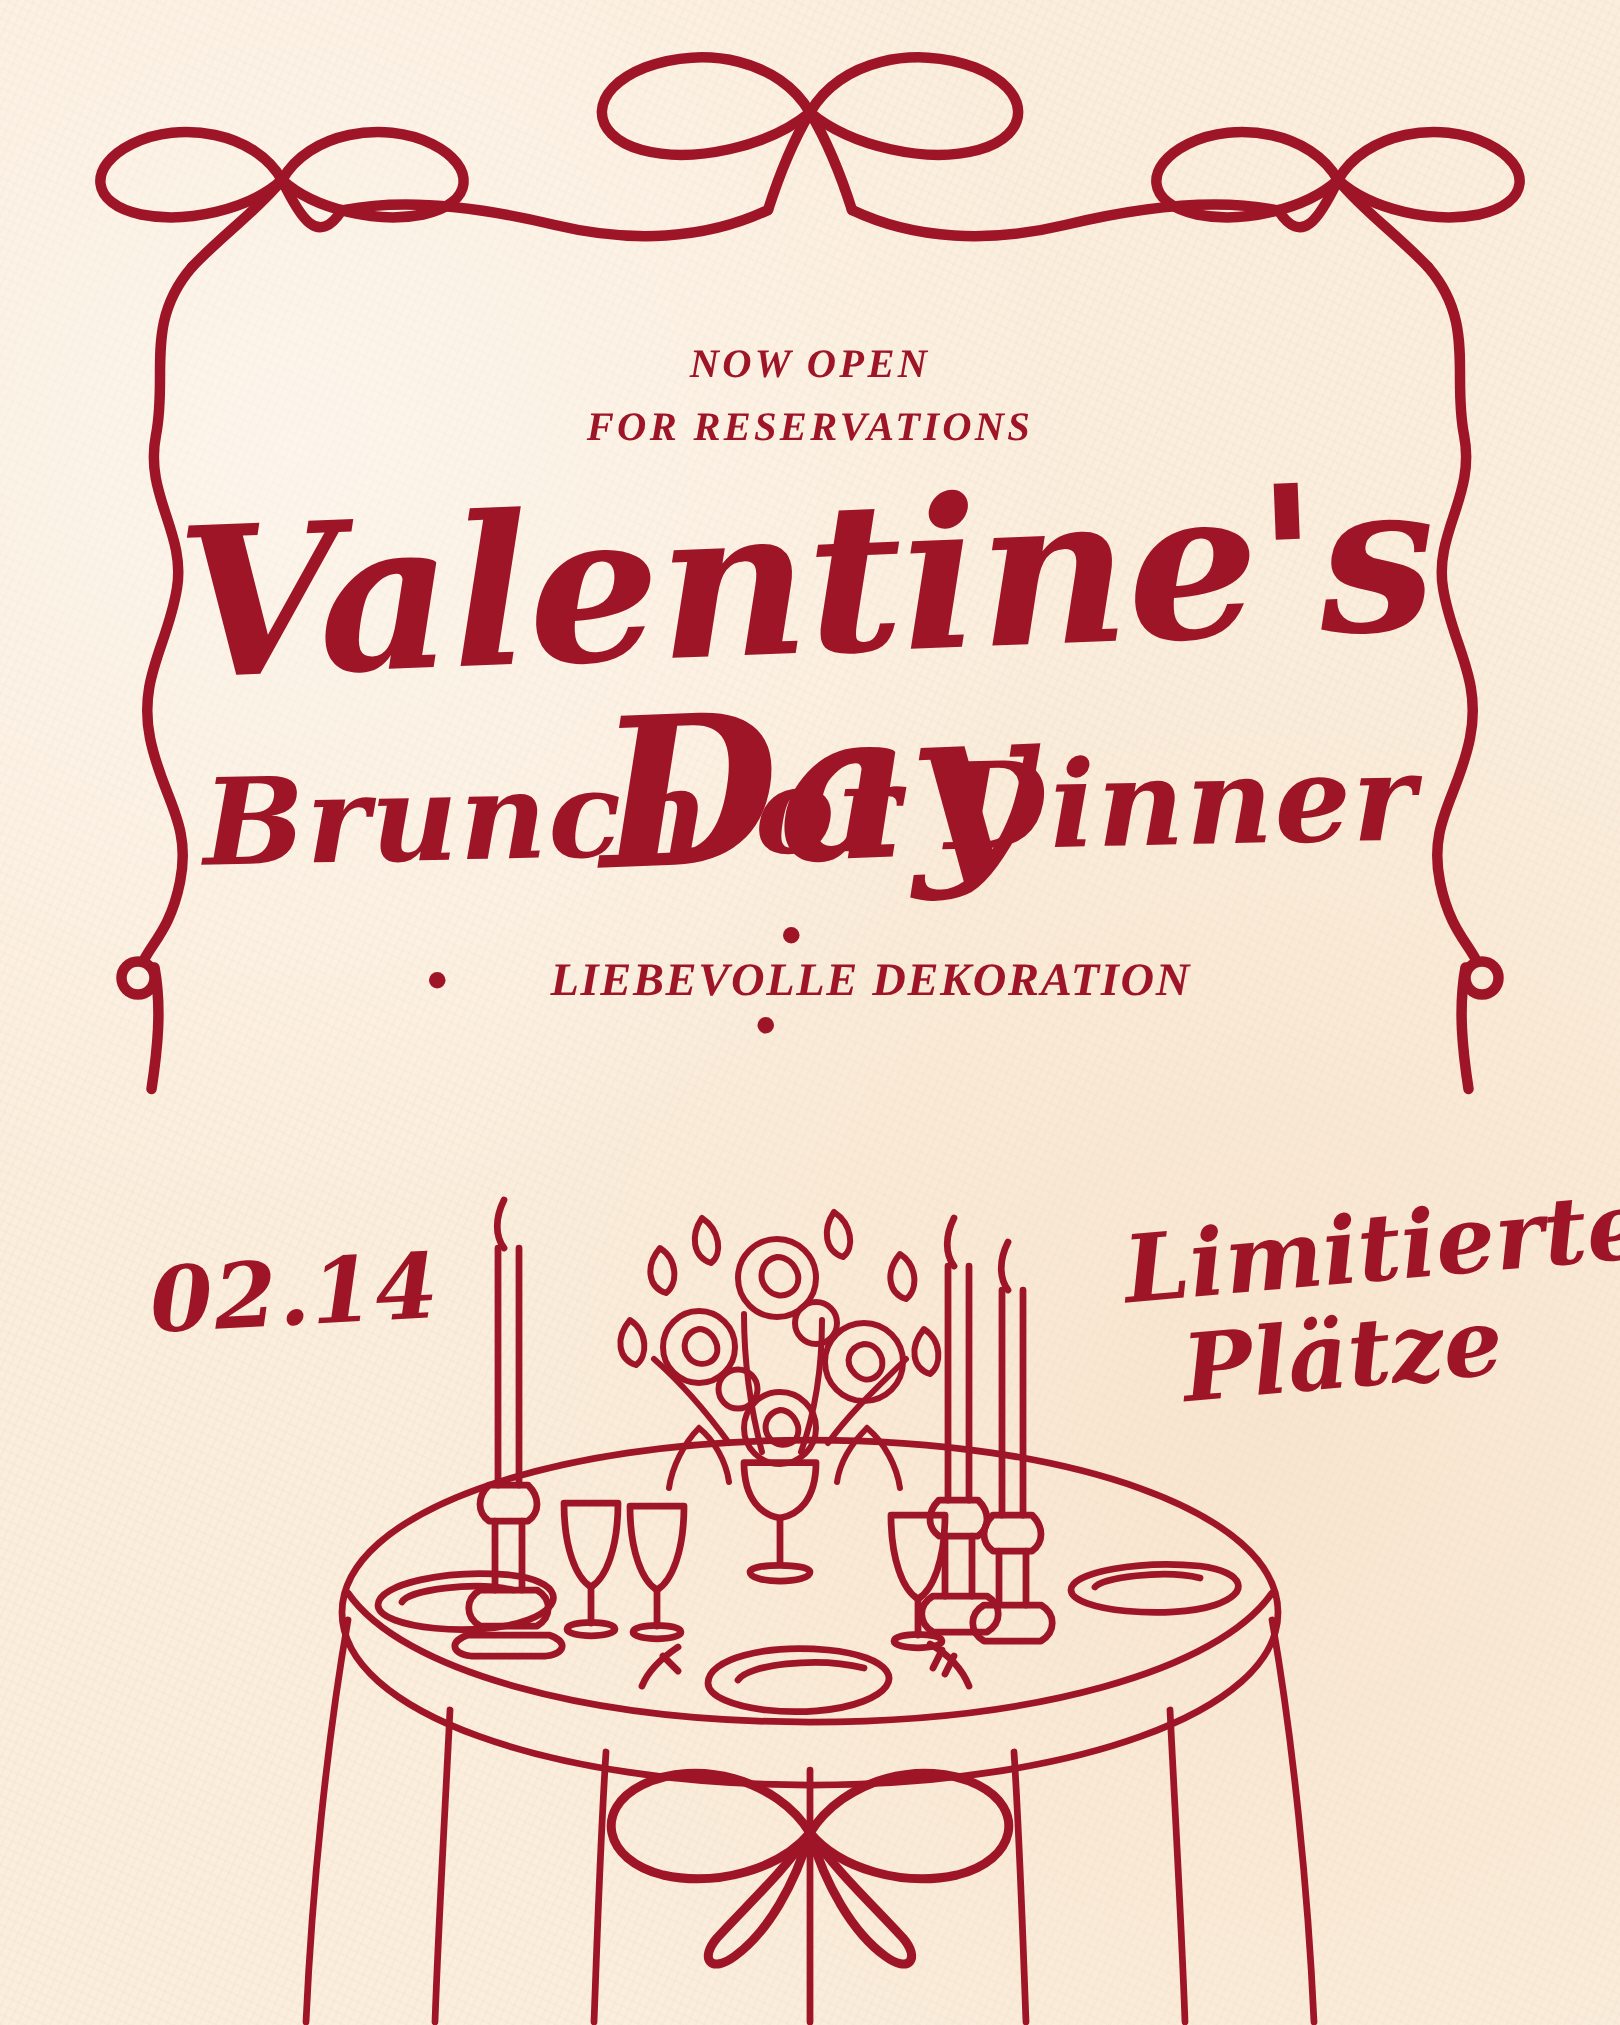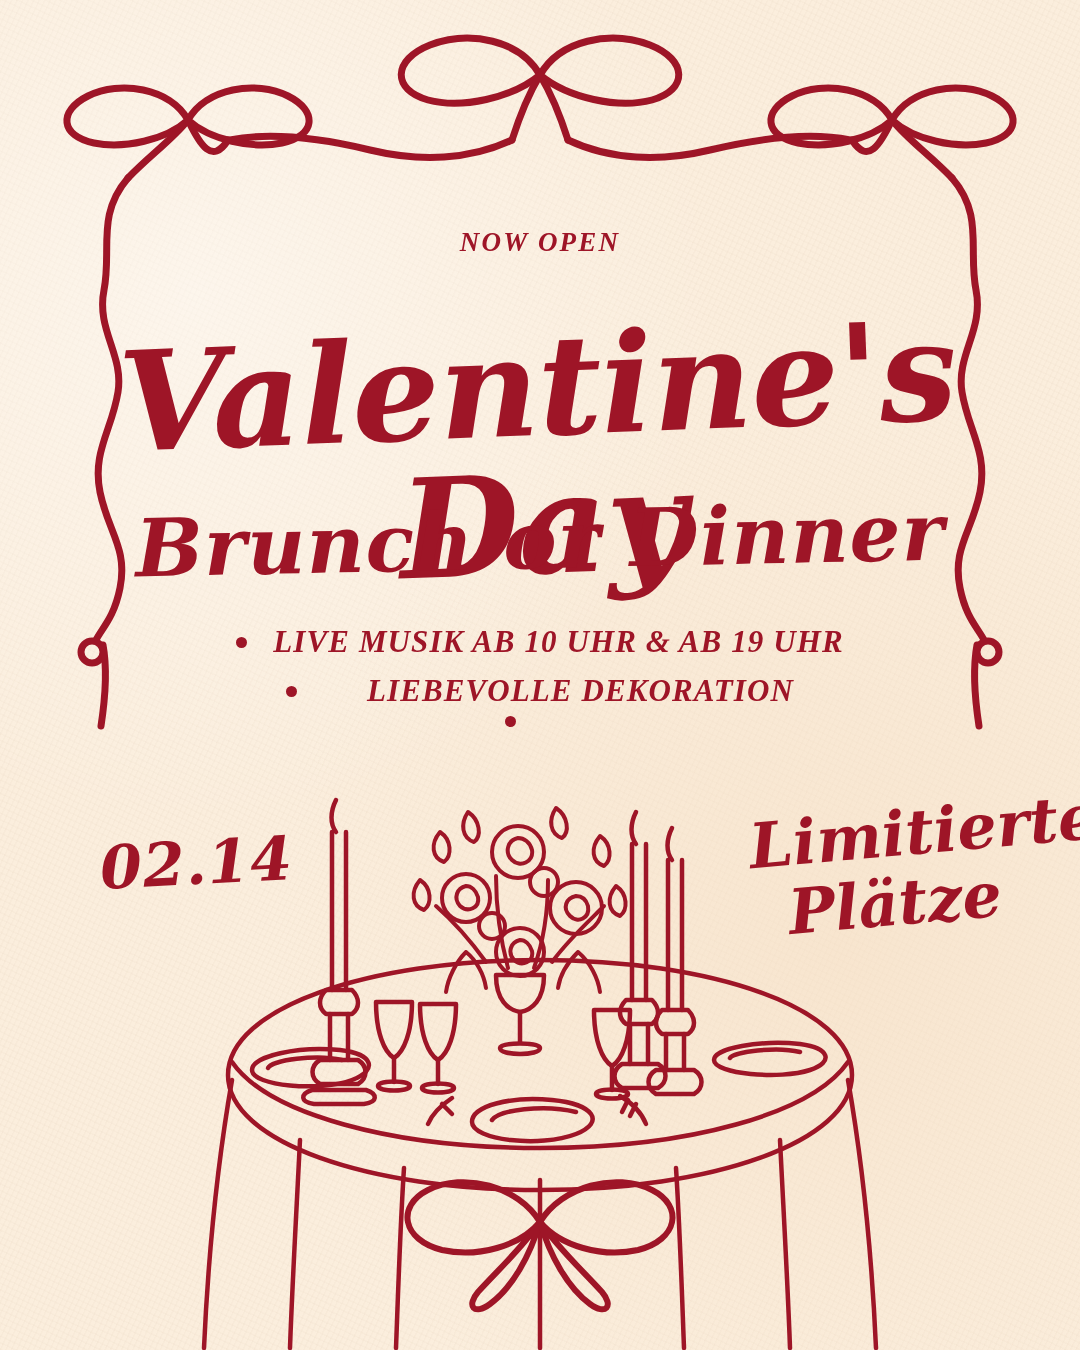--- a/index.html
+++ b/index.html
@@ -172,30 +172,30 @@
       <path d="M952 178 C 984 215 968 250 976 290 C 984 330 956 355 962 392 C 968 430 988 452 980 492 C 972 532 952 548 960 588 C 966 618 978 628 984 640"></path>
       <circle cx="988" cy="652" r="11"></circle>
       <path d="M977 645 C 972 672 975 700 979 726"></path>
     </g>
   </svg>
 
   <div class="content">
 
     <div class="eyebrow">
       <div>NOW OPEN</div>
+      <div>FOR RESERVATIONS</div>
     </div>
 
     <div class="headline">Valentine's Day</div>
 
     <div class="subhead">Brunch or Dinner</div>
 
     <div class="bullets">
       <div class="row">
         <span class="dot"></span>
-        <span>LIVE MUSIK AB 10 UHR &amp; AB 19 UHR</span>
       </div>
       <div class="row">
         <span class="dot"></span>
         <span>LIEBEVOLLE DEKORATION</span>
       </div>
       <div class="row">
         <span class="dot"></span>
       </div>
     </div>
 

